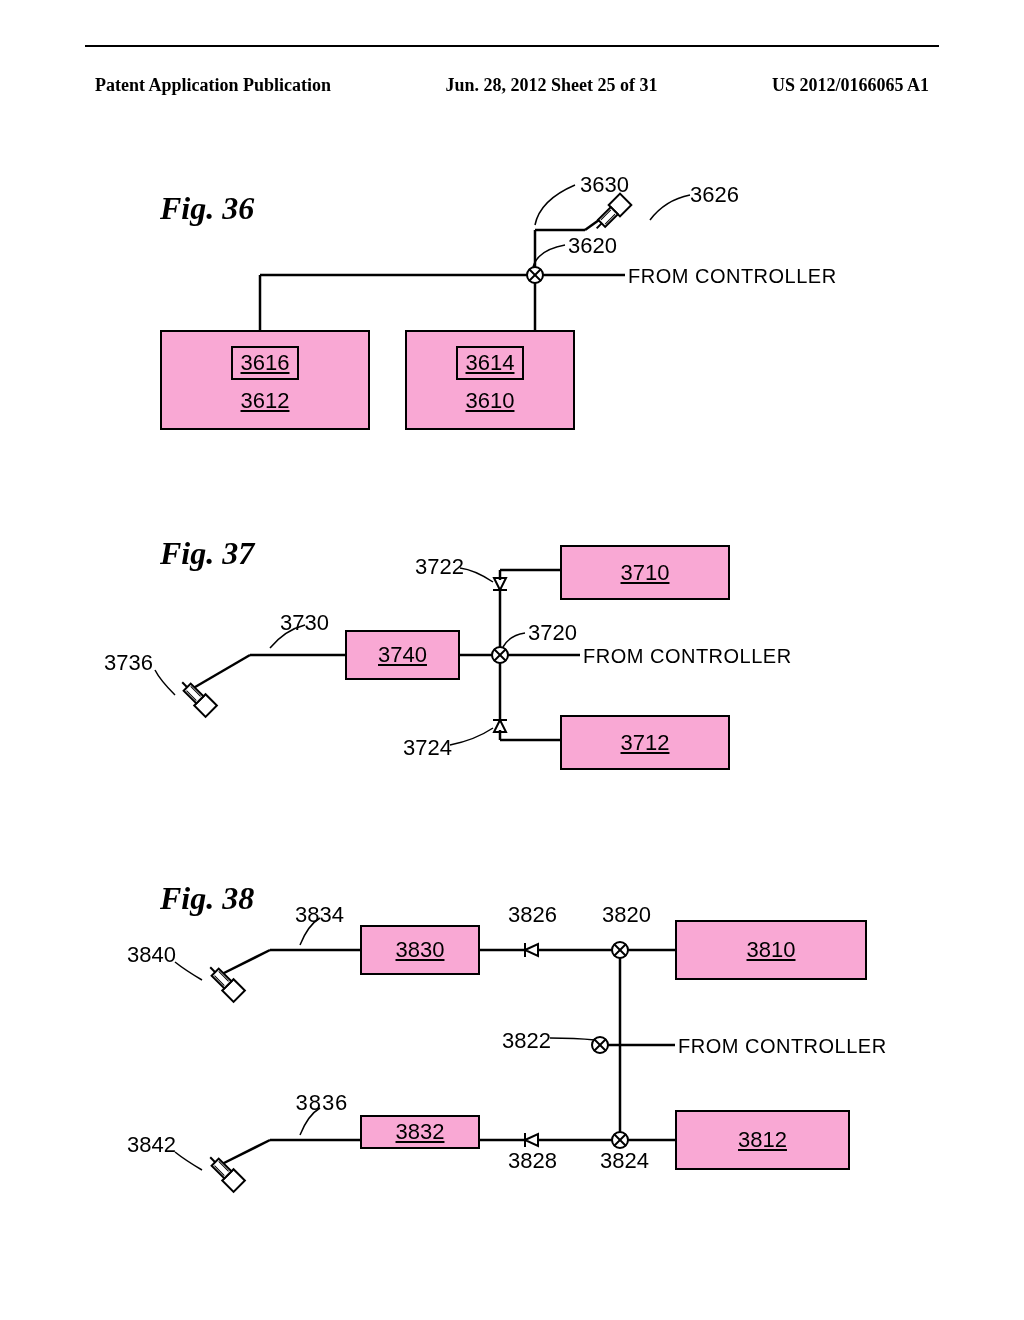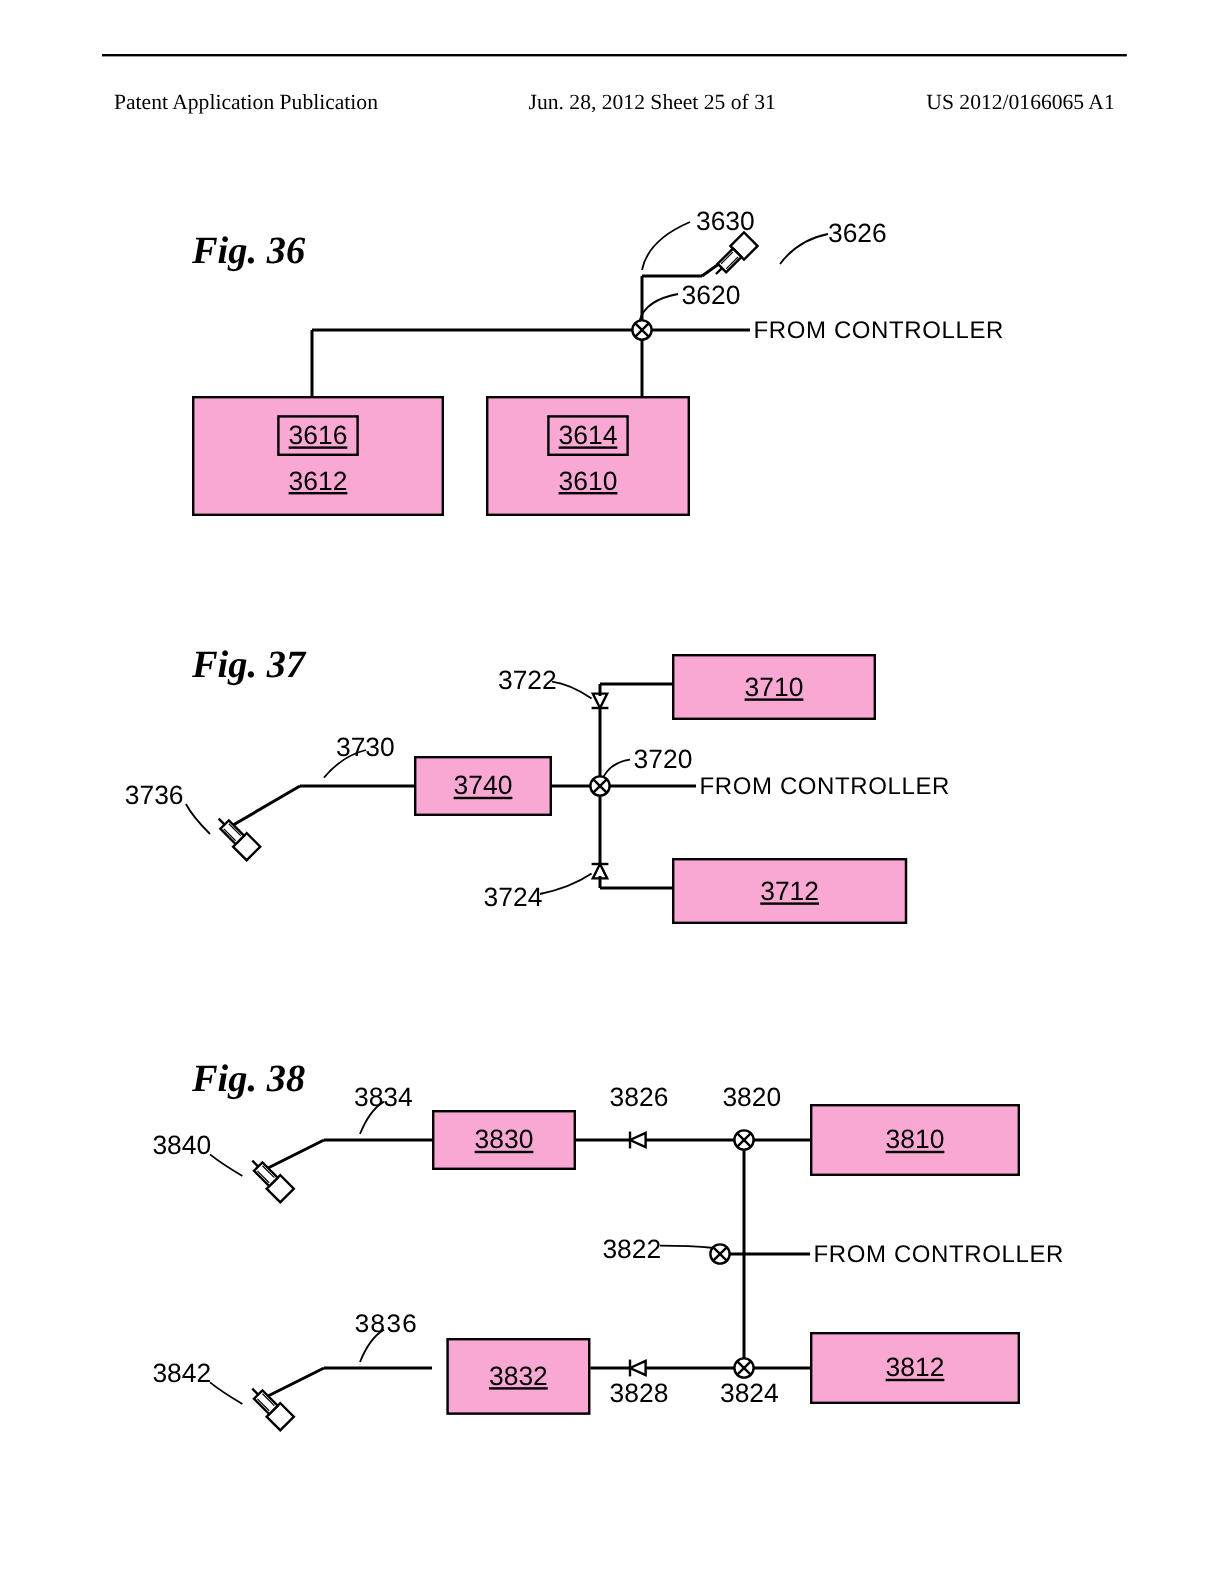--- a/index.html
+++ b/index.html
@@ -19,21 +19,21 @@
       border-top: 2px solid black;
     }
     .header {
       position: absolute;
       top: 75px;
       left: 95px;
       right: 95px;
       display: flex;
       justify-content: space-between;
       font-size: 18px;
-      font-weight: normal;
+      font-weight: bold;
     }
     .diagram-container {
       position: absolute;
     }
     .fig-label {
       font-family: "Times New Roman", serif;
       font-size: 32px;
       font-weight: bold;
       font-style: italic;
     }
@@ -178,21 +178,21 @@
       <rect x="-5" y="-14" width="10" height="18" fill="white" stroke="black" stroke-width="2"></rect>
       <line x1="-3" y1="-12" x2="-3" y2="2" stroke="black" stroke-width="1"></line>
       <line x1="3" y1="-12" x2="3" y2="2" stroke="black" stroke-width="1"></line>
       <line x1="0" y1="4" x2="0" y2="11" stroke="black" stroke-width="2"></line>
     </g>
   </svg>
 
   <div class="box" style="left: 430px; top: 25px; width: 170px; height: 55px;">
     <span class="ref-num">3710</span>
   </div>
-  <div class="box" style="left: 430px; top: 195px; width: 196px; height: 55px;">
+  <div class="box" style="left: 430px; top: 195px; width: 170px; height: 55px;">
     <span class="ref-num">3712</span>
   </div>
   <div class="box" style="left: 215px; top: 110px; width: 115px; height: 50px;">
     <span class="ref-num">3740</span>
   </div>
 
   <div class="label-text" style="top: 34px; left: 285px;">3722</div>
   <div class="label-text" style="top: 215px; left: 273px;">3724</div>
   <div class="label-text" style="top: 100px; left: 398px;">3720</div>
   <div class="label-text" style="top: 90px; left: 150px;">3730</div>
@@ -260,24 +260,24 @@
       <rect x="-5" y="-14" width="10" height="18" fill="white" stroke="black" stroke-width="2"></rect>
       <line x1="-3" y1="-12" x2="-3" y2="2" stroke="black" stroke-width="1"></line>
       <line x1="3" y1="-12" x2="3" y2="2" stroke="black" stroke-width="1"></line>
       <line x1="0" y1="4" x2="0" y2="11" stroke="black" stroke-width="2"></line>
     </g>
   </svg>
 
   <div class="box" style="left: 230px; top: 55px; width: 120px; height: 50px;">
     <span class="ref-num">3830</span>
   </div>
-  <div class="box" style="left: 230px; top: 245px; width: 120px; height: 64px; margin-left: 12px;">
+  <div class="box" style="left: 230px; top: 245px; width: 120px; height: 34px;">
     <span class="ref-num">3832</span>
   </div>
-  <div class="box" style="left: 545px; top: 50px; width: 175px; height: 60px;">
+  <div class="box" style="left: 545px; top: 50px; width: 192px; height: 60px;">
     <span class="ref-num">3810</span>
   </div>
   <div class="box" style="left: 545px; top: 240px; width: 175px; height: 60px;">
     <span class="ref-num">3812</span>
   </div>
 
   <div class="label-text" style="top: 32px; left: 165px;">3834</div>
   <div class="label-text" style="top: 222px; left: 165px; font-family: Liberation Mono, monospace;">3836</div>
   <div class="label-text" style="top: 72px; left: -3px;">3840</div>
   <div class="label-text" style="top: 262px; left: -3px;">3842</div>

